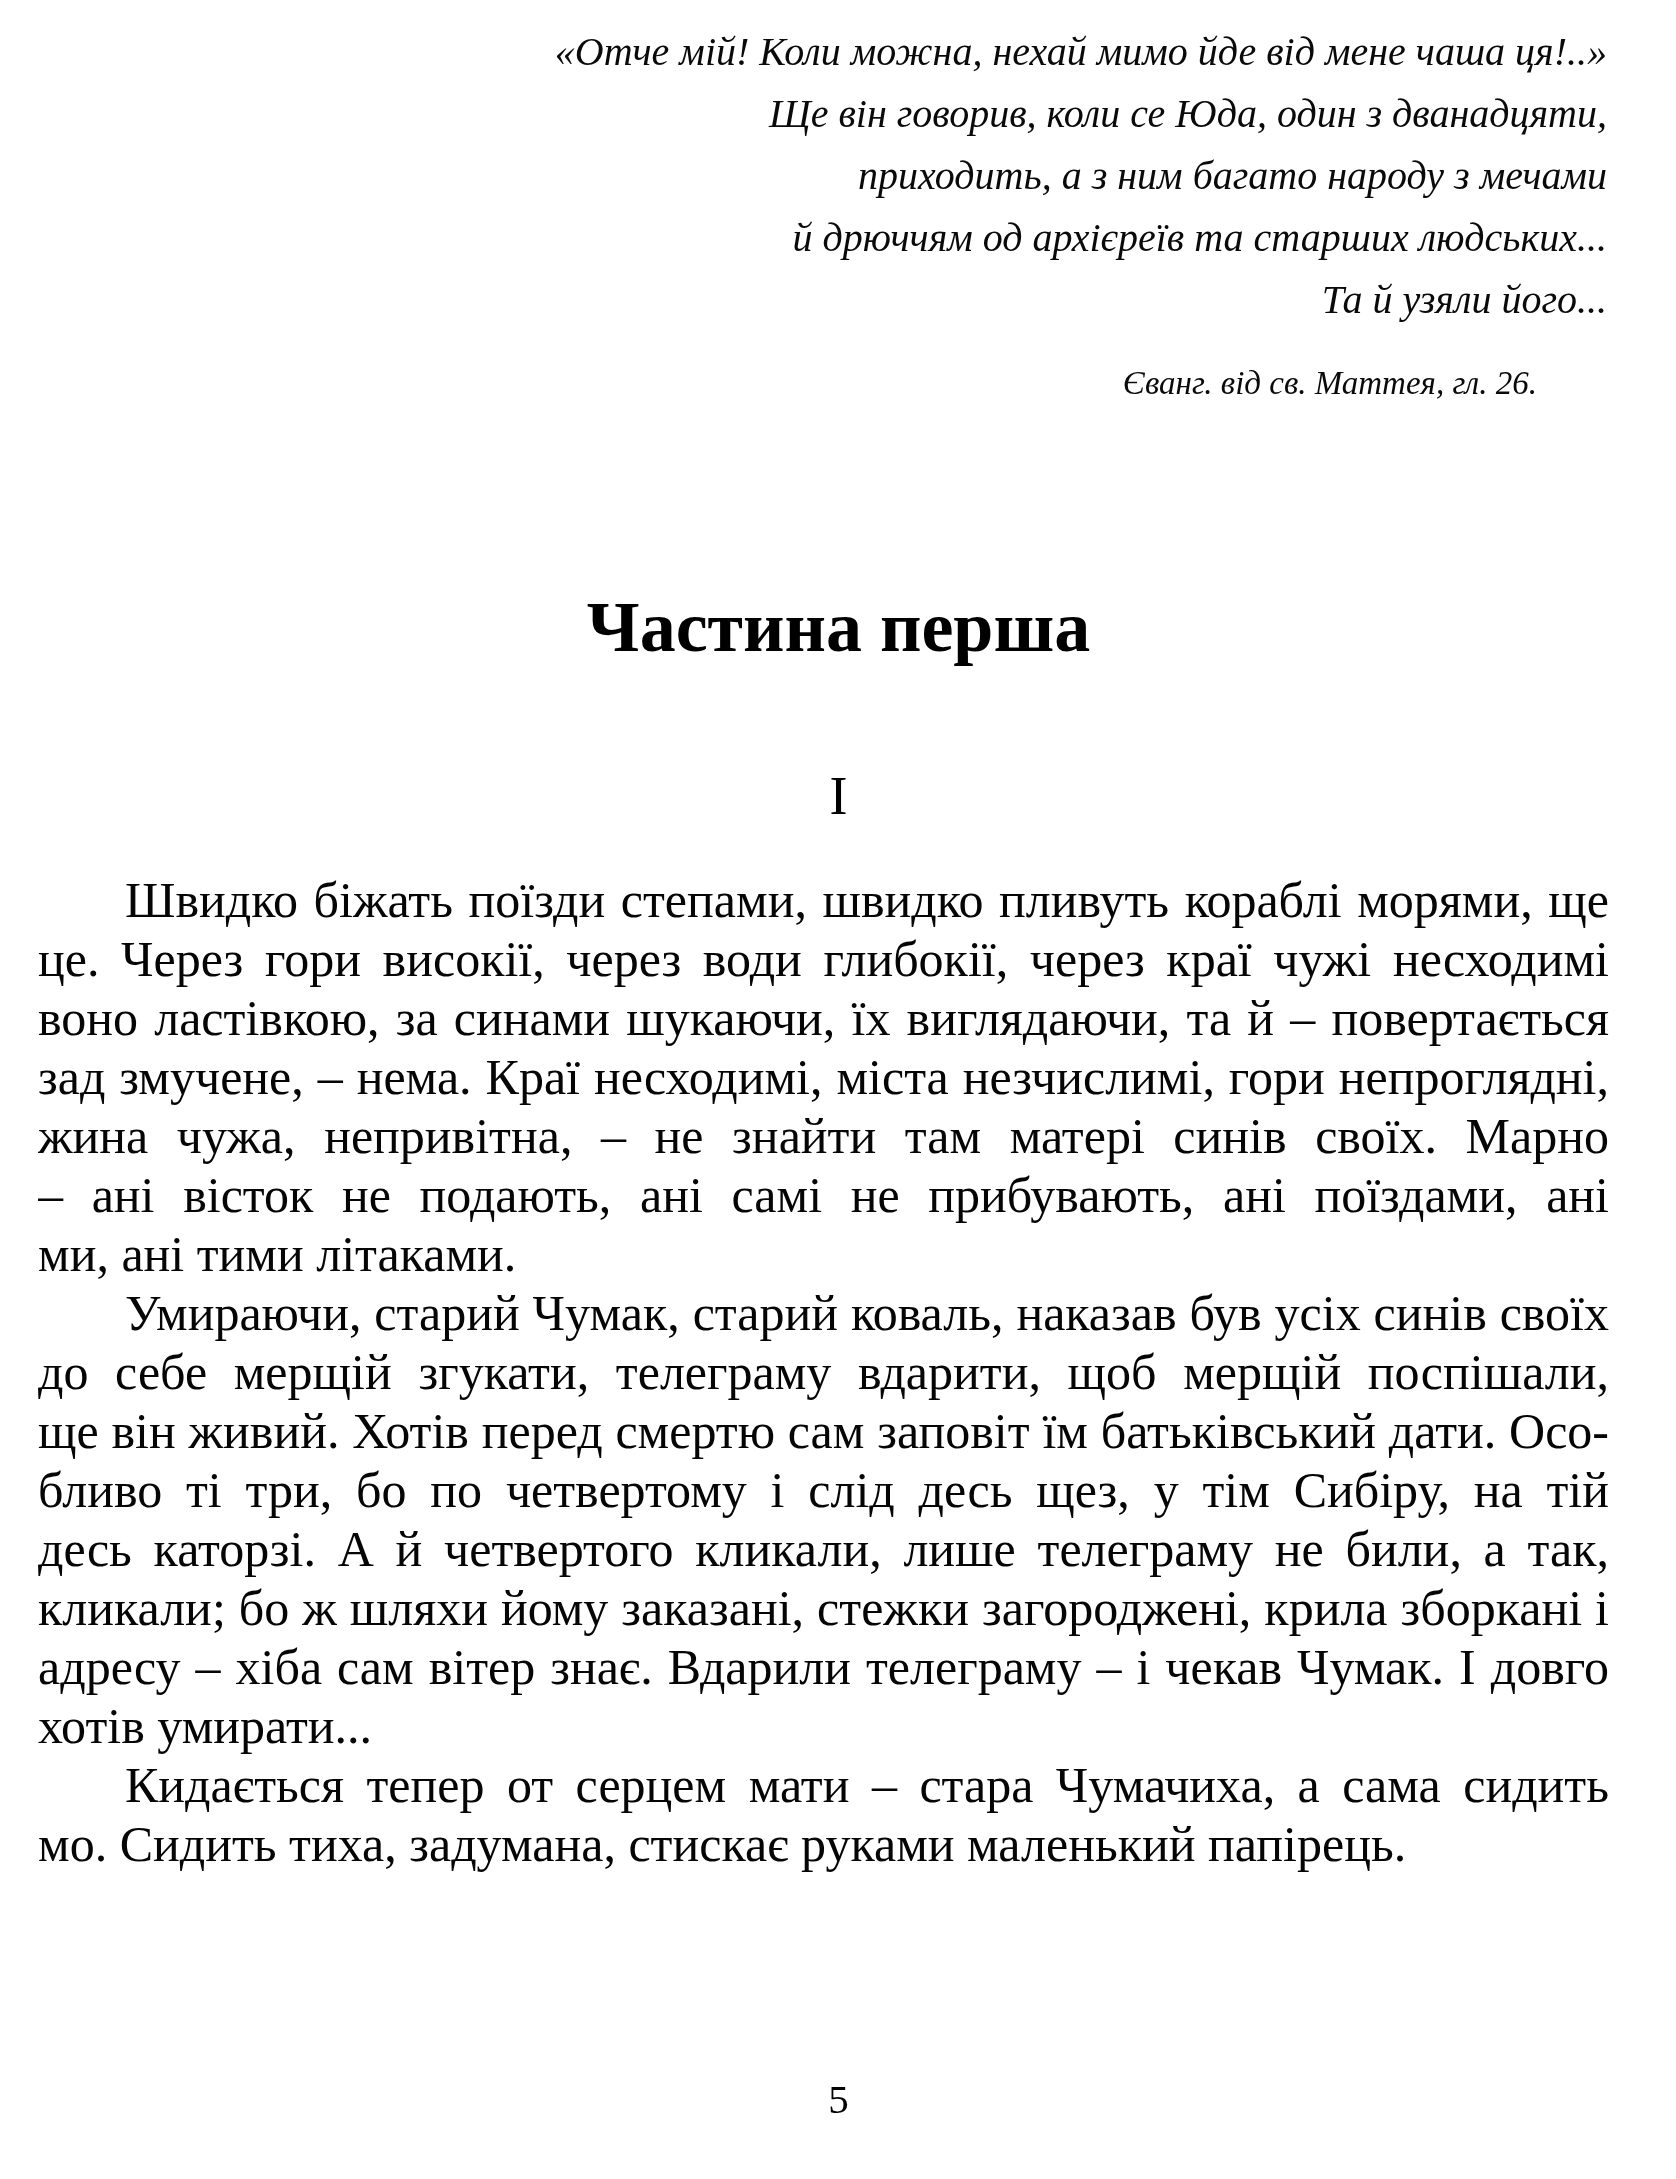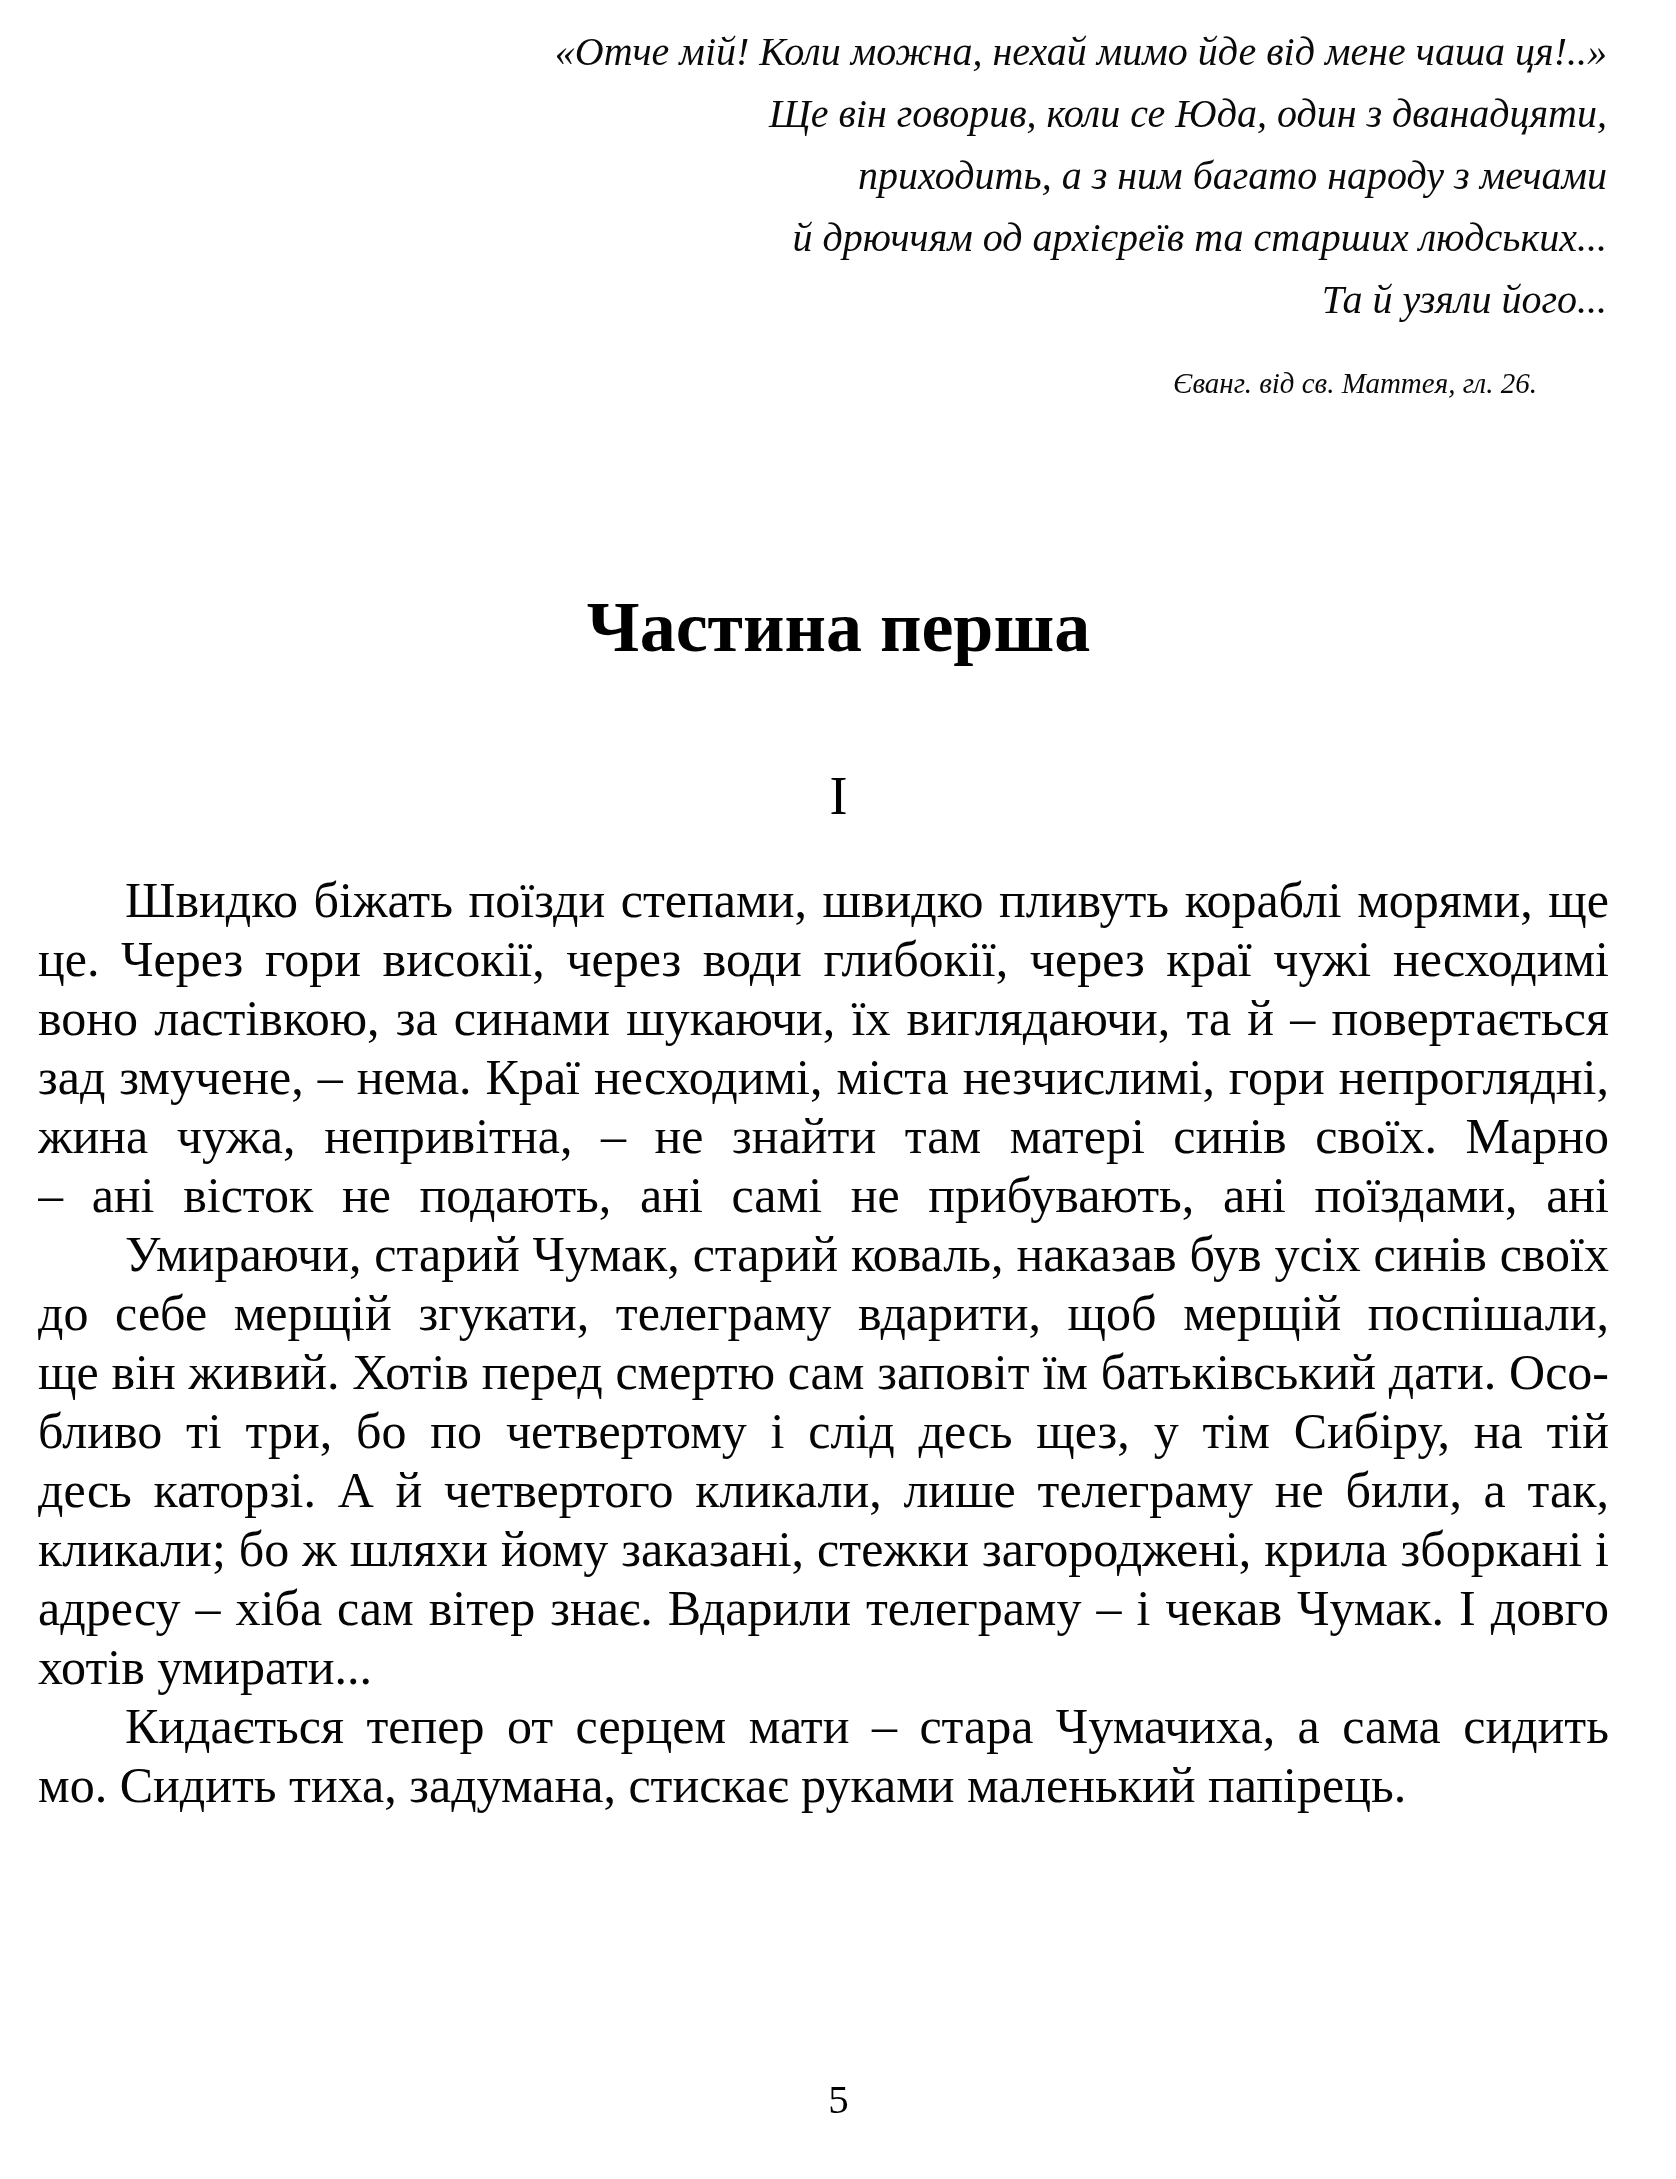--- a/index.html
+++ b/index.html
@@ -20,21 +20,21 @@
     font-style: italic;
     font-size: 40px;
     line-height: 62px;
     text-align: right;
   }
   .epigraph .line { text-align: right; }
 
   .attribution {
     margin: 30px 70px 12px 0;
     font-style: italic;
-    font-size: 29px;
+    font-size: 33px;
     line-height: 44px;
     text-align: right;
   }
 
   
   .part-title {
     margin: 182px 0 0 0;
     padding: 0;
     text-align: center;
     font-family: Liberation Serif, serif;
@@ -100,20 +100,21 @@
 <div class="chapter-numeral">І</div>
 
 <div class="body-text">
     <div class="para">
       <div class="bline first">Швидко біжать поїзди степами, швидко пливуть кораблі морями, ще</div>
       <div class="bline">це. Через гори високії, через води глибокії, через краї чужі несходимі мчить</div>
       <div class="bline">воно ластівкою, за синами шукаючи, їх виглядаючи, та й – повертається на-</div>
       <div class="bline">зад змучене, – нема. Краї несходимі, міста незчислимі, гори непроглядні, чу-</div>
       <div class="bline">жина чужа, непривітна, – не знайти там матері синів своїх. Марно кидається</div>
       <div class="bline">– ані вісток не подають, ані самі не прибувають, ані поїздами, ані корабля-</div>
+      <div class="bline last">ми, ані тими літаками.</div>
     </div>
     <div class="para">
       <div class="bline first">Умираючи, старий Чумак, старий коваль, наказав був усіх синів своїх</div>
       <div class="bline">до себе мерщій згукати, телеграму вдарити, щоб мерщій поспішали, поки</div>
       <div class="bline">ще він живий. Хотів перед смертю сам заповіт їм батьківський дати. Осо-</div>
       <div class="bline">бливо ті три, бо по четвертому і слід десь щез, у тім Сибіру, на тій холодній</div>
       <div class="bline">десь каторзі. А й четвертого кликали, лише телеграму не били, а так, серцем</div>
       <div class="bline">кликали; бо ж шляхи йому заказані, стежки загороджені, крила зборкані і</div>
       <div class="bline">адресу – хіба сам вітер знає. Вдарили телеграму – і чекав Чумак. І довго не</div>
       <div class="bline last">хотів умирати...</div>

